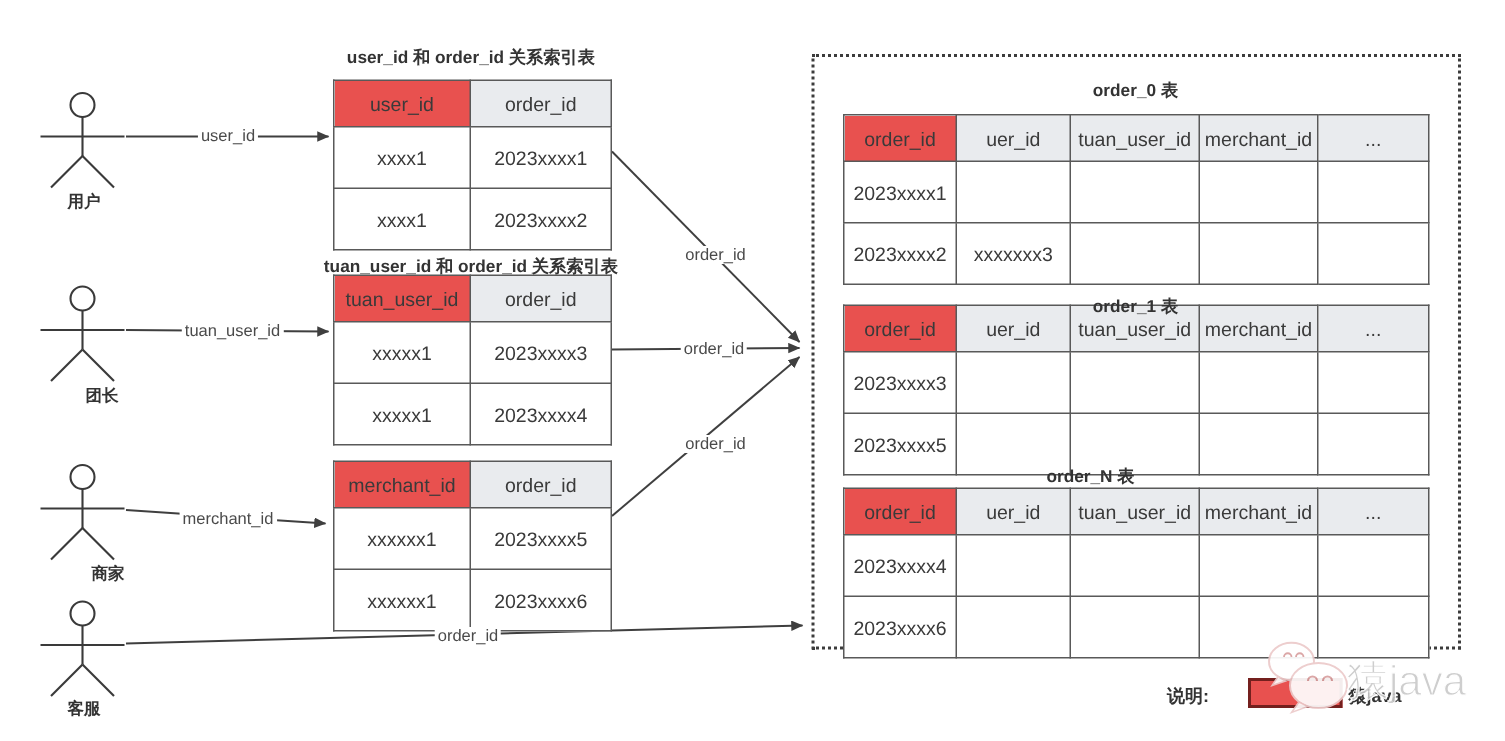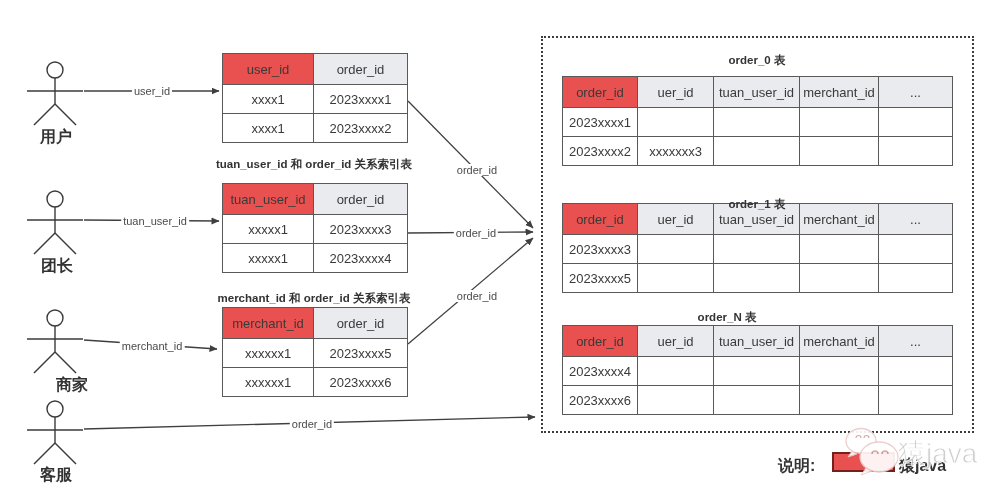--- a/index.html
+++ b/index.html
@@ -18,39 +18,39 @@
     position:absolute;border-collapse:collapse;table-layout:fixed;z-index:2;
     background:#fff;
   }
   table.tbl th,table.tbl td{
     border:1px solid #595959;text-align:center;vertical-align:middle;
     font-size:13px;font-weight:normal;color:#3a3a3a;padding:0 2px;overflow:hidden;
     box-sizing:border-box;
   }
   table.tbl th{background:#e9ebee;height:31px;}
   table.tbl th.red{background:#e8514f;}
-  table.tbl td{height:29px;background:#fff;}
+  table.tbl td{height:41px;background:#fff;}
   
   .shard-box{
     position:absolute;left:541px;top:36px;width:433px;height:397px;
     border:2px dotted #3c3c3c;z-index:1;box-sizing:border-box;background:transparent;
   }
   
   .arrow-label{
     position:absolute;transform:translate(-50%,-50%);white-space:nowrap;
     font-size:11px;color:#4a4a4a;background:#fff;padding:0 2px;z-index:3;
   }
   
   .actor-label{
     position:absolute;transform:translateX(-50%);white-space:nowrap;
-    font-size:16px;font-weight:bold;color:#333;z-index:3;
+    font-size:11px;font-weight:bold;color:#333;z-index:3;
   }
   
   .legend-label{
-    position:absolute;font-size:16px;font-weight:bold;color:#333;z-index:4;white-space:nowrap;
+    position:absolute;font-size:12px;font-weight:bold;color:#333;z-index:4;white-space:nowrap;
   }
   .legend-swatch{
     position:absolute;left:832px;top:452px;width:63px;height:20px;
     background:#e8514f;border:2px solid #74201e;box-sizing:border-box;z-index:4;
   }
   .wm{position:absolute;left:0;top:0;z-index:6;pointer-events:none;}
 </style>
 </head>
 <body>
 
@@ -100,68 +100,68 @@
     <line x1="84" y1="340" x2="217" y2="349" stroke="#3f3f3f" stroke-width="1.3" marker-end="url(#arw)"></line>
 
     <line x1="84" y1="429" x2="535" y2="417" stroke="#3f3f3f" stroke-width="1.3" marker-end="url(#arw)"></line>
 
     <line x1="408" y1="101" x2="533" y2="228" stroke="#3f3f3f" stroke-width="1.3" marker-end="url(#arw)"></line>
     <line x1="408" y1="233" x2="533" y2="232" stroke="#3f3f3f" stroke-width="1.3" marker-end="url(#arw)"></line>
     <line x1="408" y1="344" x2="533" y2="238" stroke="#3f3f3f" stroke-width="1.3" marker-end="url(#arw)"></line>
   </svg>
 
   <span class="actor-label" style="left:56px;top:127px">用户</span>
-  <span class="actor-label" style="left:57px;top:256px">团长</span>
+  <span class="actor-label" style="left:68px;top:256px">团长</span>
   <span class="actor-label" style="left:72px;top:375px">商家</span>
   <span class="actor-label" style="left:56px;top:465px">客服</span>
 
   <span class="arrow-label" style="left:152px;top:91px">user_id</span>
   <span class="arrow-label" style="left:155px;top:221px">tuan_user_id</span>
   <span class="arrow-label" style="left:152px;top:346px">merchant_id</span>
   <span class="arrow-label" style="left:312px;top:424px">order_id</span>
   <span class="arrow-label" style="left:477px;top:170px">order_id</span>
   <span class="arrow-label" style="left:476px;top:233px">order_id</span>
   <span class="arrow-label" style="left:477px;top:296px">order_id</span>
 
+  <div class="tbl-title" style="left:314px;top:31px">user_id 和 order_id 关系索引表</div>
   <table class="tbl" style="left:222px;top:53px;width:185px">
     <tbody>
         <tr>
       <th class="red" style="width:91px">user_id</th>
       <th style="width:94px">order_id</th>
     </tr>
     <tr>
       <td>xxxx1</td>
       <td>2023xxxx1</td>
     </tr>
     <tr>
       <td>xxxx1</td>
       <td>2023xxxx2</td>
     </tr>
   </tbody>
     </table>
 
-  <div class="tbl-title" style="left:314px;top:157px">tuan_user_id 和 order_id 关系索引表</div>
+  <div class="tbl-title" style="left:314px;top:170px">tuan_user_id 和 order_id 关系索引表</div>
   <table class="tbl" style="left:222px;top:183px;width:185px">
     <tbody>
         <tr>
       <th class="red" style="width:91px">tuan_user_id</th>
       <th style="width:94px">order_id</th>
     </tr>
     <tr>
       <td>xxxxx1</td>
       <td>2023xxxx3</td>
     </tr>
     <tr>
       <td>xxxxx1</td>
       <td>2023xxxx4</td>
     </tr>
   </tbody>
     </table>
 
-  <div class="tbl-title" style="left:314px;top:291px">merchant_id 和 order_id 关系索引表</div>
   <table class="tbl" style="left:222px;top:307px;width:185px">
     <tbody>
         <tr>
       <th class="red" style="width:91px">merchant_id</th>
       <th style="width:94px">order_id</th>
     </tr>
     <tr>
       <td>xxxxxx1</td>
       <td>2023xxxx5</td>
     </tr>

